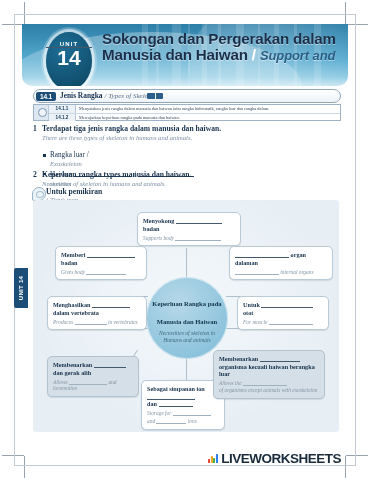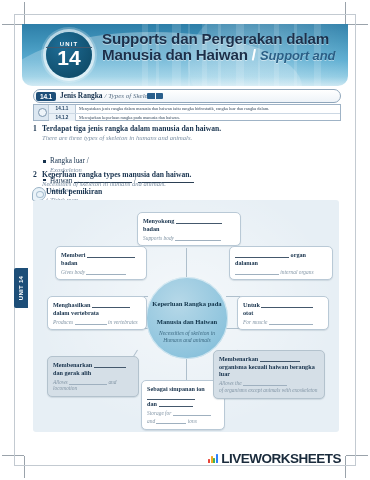--- a/index.html
+++ b/index.html
@@ -40,21 +40,21 @@
     position:absolute;right:-40px;top:-30px;width:200px;height:140px;
     border-radius:50%;
     background:radial-gradient(ellipse at 30% 40%, rgba(255,255,255,.28), rgba(255,255,255,0) 62%);
   }
   .banner .swoop2{
     position:absolute;left:-20px;bottom:-56px;width:300px;height:110px;
     border-radius:50% 50% 0 0;
     background:linear-gradient(180deg,rgba(255,255,255,.30),rgba(255,255,255,0));
   }
   .unit-badge{
-    position:absolute;left:24px;top:8px;width:46px;height:46px;border-radius:50%;
+    position:absolute;left:24px;top:8px;width:46px;height:58px;border-radius:50%;
     background:radial-gradient(circle at 36% 30%,#1e6d96,#11506f 70%,#0c4460);
     box-shadow:0 0 0 3px rgba(255,255,255,.55), 0 0 0 5px rgba(255,255,255,.22);
     color:#fff;text-align:center;
     font-family:"Liberation Sans", sans-serif;
   }
   .unit-badge .u{display:block;font-size:6px;letter-spacing:1.1px;font-weight:700;margin-top:9px;}
   .unit-badge .n{display:block;font-size:21px;font-weight:700;line-height:19px;margin-top:0px;}
 
   .titlewrap{position:absolute;left:80px;top:7px;right:8px;}
   .t-line1, .t-line2{
@@ -129,21 +129,21 @@
   .std-row.two .std-ico{width:14px;}
   .std-grp{flex:1;}
   .std-sub{display:flex;height:7.5px;border-bottom:1px solid #ccd8e4;}
   .std-sub:last-child{border-bottom:none;}
 
   
   .q{position:absolute;font-size:7.6px;color:#16314d;}
   .q .num{position:absolute;left:-9px;top:0;font-weight:700;}
   .q .my{font-weight:700;line-height:9.5px;}
   .q .en{display:block;font-style:italic;font-size:6.6px;color:#7b8fa3;line-height:8.5px;}
-  .bullets{margin:14px 0 0 0;padding:0;list-style:none;}
+  .bullets{margin:8px 0 0 0;padding:0;list-style:none;}
   .bullets li{
     position:relative;padding-left:8px;font-size:7.2px;line-height:10px;color:#16314d;
   }
   .bullets li::before{
     content:"";position:absolute;left:1px;top:4px;width:2.6px;height:2.6px;background:#16314d;
   }
   .bullets .en{font-style:italic;color:#7b8fa3;font-size:6.6px;}
   .bl{
     display:inline-block;border-bottom:.8px solid #2b3f54;height:7px;vertical-align:baseline;
   }
@@ -251,21 +251,21 @@
     </div>
     <div class="swoop"></div>
     <div class="swoop2"></div>
 
     <div class="unit-badge">
       <span class="u">UNIT</span>
       <span class="n">14</span>
     </div>
 
     <div class="titlewrap">
-      <div class="t-line1">Supports dan Pergerakan dalam</div>
+      <div class="t-line1">Sokongan dan Pergerakan dalam</div>
       <div class="t-line2">
         <span>Manusia dan Haiwan</span>
         <span class="slash">/</span>
         <span class="t-en">Support and</span>
       </div>
     </div>
   </div>
 
   <div class="sec-pill">
     <div class="sec-num">14.1</div>

